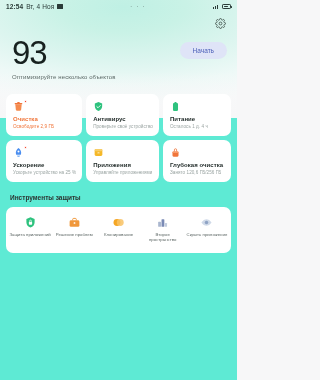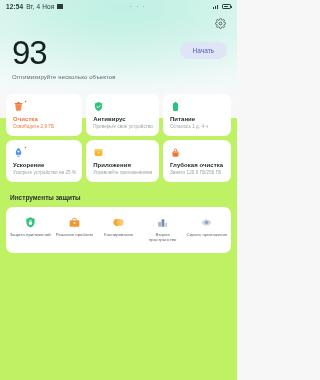--- a/index.html
+++ b/index.html
@@ -13,21 +13,21 @@
   body {
     font-family: "Liberation Sans", sans-serif;
     background: #f7f7f8;
     -webkit-font-smoothing: antialiased;
   }
 
   #app {
     position: relative;
     width: 237px;
     height: 380px;
-    background: #bef264;
+    background: #5eead4;
     overflow: hidden;
   }
 
   
   .hero-bg {
     position: absolute;
     top: 0; left: 0;
     width: 237px;
     height: 118px;
     background:

